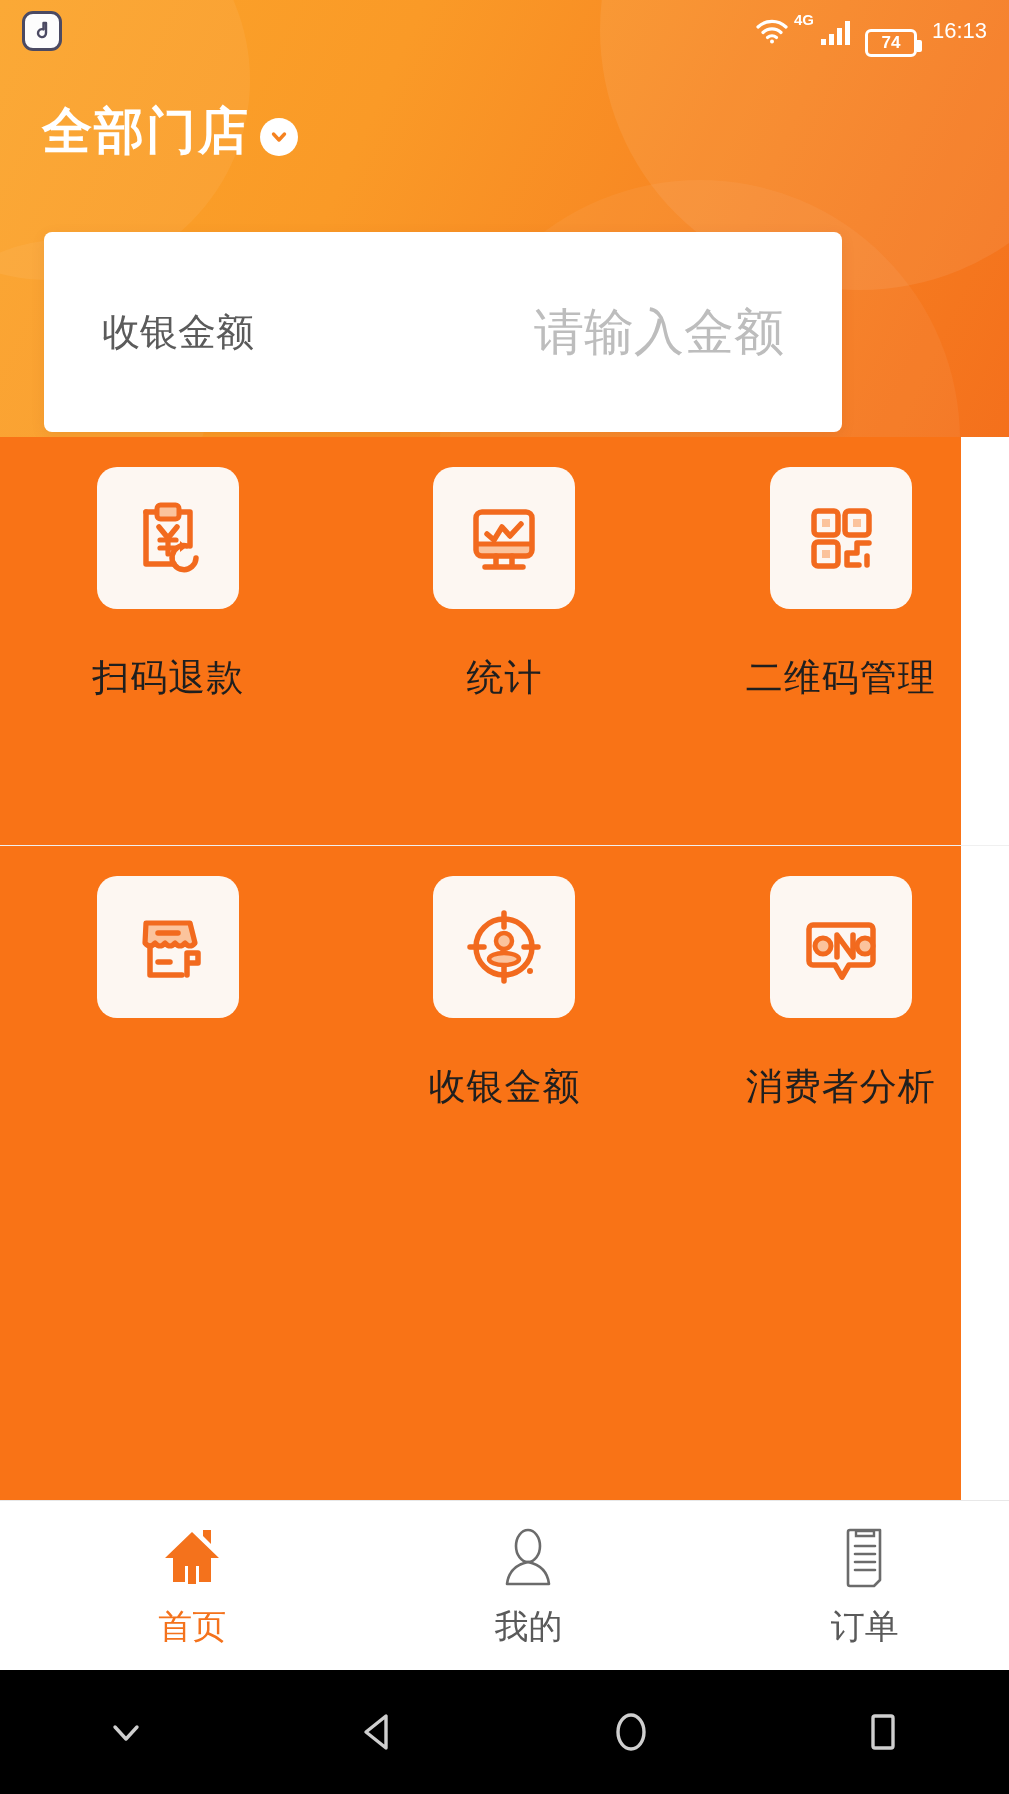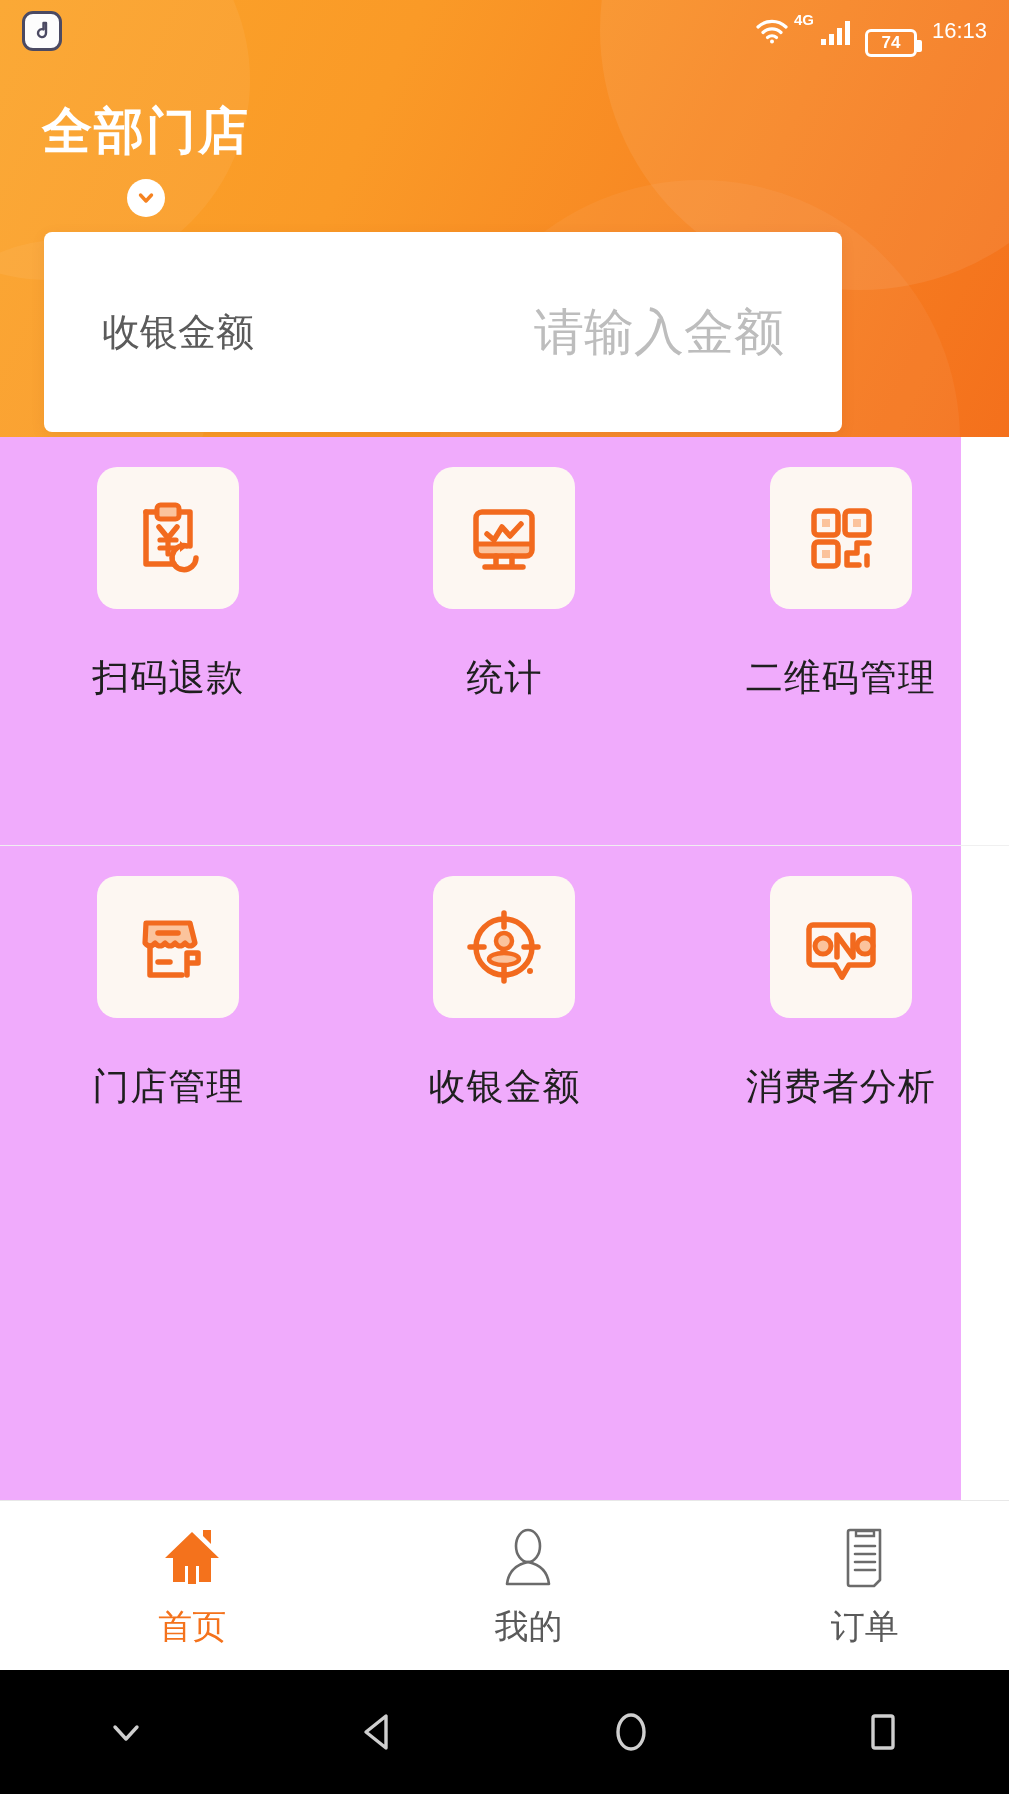--- a/index.html
+++ b/index.html
@@ -2,21 +2,21 @@
 <html><head>
 <meta charset="utf-8">
 <style>
   * { margin:0; padding:0; box-sizing:border-box; }
   html,body {
     width:1009px; height:1794px;
     font-family:"Liberation Sans","DejaVu Sans",sans-serif;
     background:#ffffff;
     overflow:hidden;
   }
-  .phone { position:relative; width:961px; height:1794px; background:#f0abfc; }
+  .phone { position:relative; width:961px; height:1794px; background:#f97316; }
 
   
   .header {
     position:absolute; left:0; top:0; width:1009px; height:437px;
     background:linear-gradient(115deg,#fba42a 0%,#fa9a27 35%,#f78322 70%,#f4701c 100%);
     overflow:hidden;
   }
   .hdr-circle { position:absolute; border-radius:50%; background:rgba(255,255,255,0.075); }
   .c1 { width:520px; height:520px; left:600px; top:-230px; }
   .c2 { width:400px; height:400px; left:-150px; top:-120px; background:rgba(255,255,255,0.06); }
@@ -44,21 +44,21 @@
     display:flex; align-items:center; justify-content:center; position:relative;margin-top:23px;
   }
   .batt::after{ content:""; position:absolute; right:-8px; top:8px;
     width:5px;height:12px;background:#fff;border-radius:0 2px 2px 0;}
   .batt span { color:#fff; font-size:17px; font-weight:700; line-height:1; }
   .clock { color:#fff; font-size:22px; font-weight:400; letter-spacing:0px; margin-left:6px; }
 
   
   .title-row {
     position:absolute; left:42px; top:104px;
-    display:flex; align-items:center; gap:10px;flex-direction:column;
+    display:flex; align-items:center; gap:10px;
   }
   .title-text { color:#fff; font-size:50px; font-weight:700; letter-spacing:2px; line-height:1.1; }
   .chev-badge { width:38px; height:38px; border-radius:50%; background:#fff;
                 display:flex; align-items:center; justify-content:center; margin-top:10px; }
 
   
   .amount-card {
     position:absolute; left:44px; top:232px; width:798px; height:200px;
     background:#fff; border-radius:8px;
     box-shadow:0 4px 14px rgba(140,60,0,0.10);
@@ -220,21 +220,20 @@
       <div class="grid-cell">
         <div class="tile">
           <svg width="88" height="88" viewBox="0 0 88 88">
             <path d="M22 20 H66 L71 40 Q66 46 61 40 Q56 46 51 40 Q46 46 41 40 Q36 46 31 40 Q26 46 21 40 Z" fill="#fbc39c" stroke="#f26a1e" stroke-width="5.2" stroke-linejoin="round"></path>
             <path d="M34 30 H54" fill="none" stroke="#f26a1e" stroke-width="5.5" stroke-linecap="round"></path>
             <path d="M26 43 V72 H58" fill="none" stroke="#f26a1e" stroke-width="5.5" stroke-linecap="round" stroke-linejoin="round"></path>
             <path d="M34 59 H46" fill="none" stroke="#f26a1e" stroke-width="5.5" stroke-linecap="round"></path>
             <path d="M63 72 V50 H74 V60 H63" fill="none" stroke="#f26a1e" stroke-width="5.5" stroke-linecap="round" stroke-linejoin="round"></path>
           </svg>
         </div>
-        <div class="cell-label">门店管理</div>
       </div>
 
       <div class="grid-cell">
         <div class="tile">
           <svg width="88" height="88" viewBox="0 0 88 88">
             <circle cx="44" cy="44" r="28" fill="none" stroke="#f26a1e" stroke-width="5.5"></circle>
             <path d="M44 10 V24 M44 64 V78 M10 44 H24 M64 44 H78" fill="none" stroke="#f26a1e" stroke-width="5.5" stroke-linecap="round"></path>
             <circle cx="44" cy="38" r="8" fill="#fbc39c" stroke="#f26a1e" stroke-width="4.5"></circle>
             <ellipse cx="44" cy="56" rx="15" ry="6" fill="#fbc39c" stroke="#f26a1e" stroke-width="4.5"></ellipse>
             <circle cx="70" cy="68" r="3" fill="#f26a1e"></circle>

